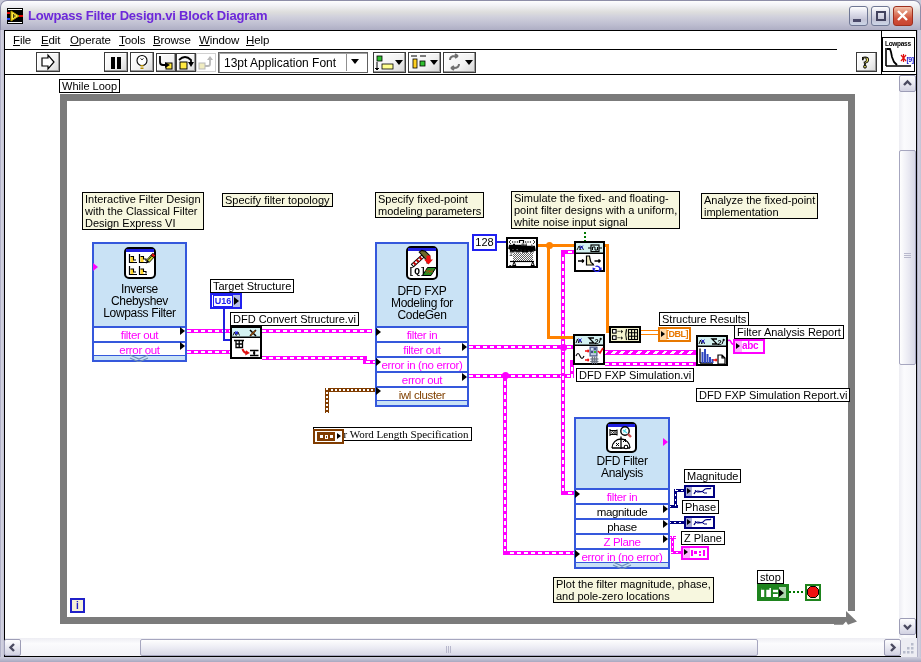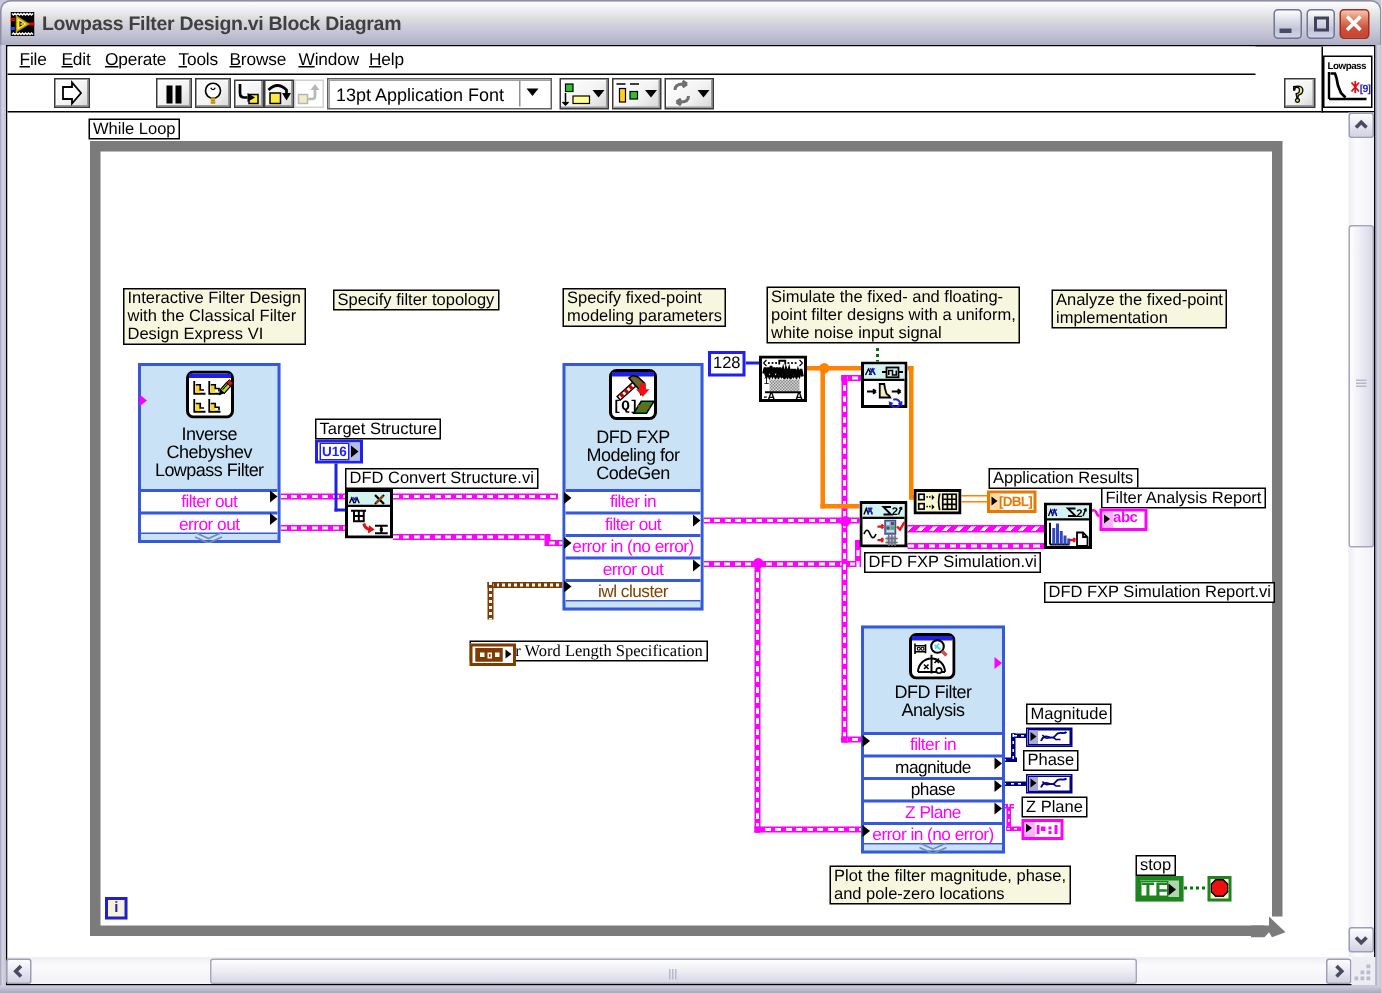--- a/index.html
+++ b/index.html
@@ -3,21 +3,21 @@
 <style>
 html,body{margin:0;padding:0;}
 body{width:921px;height:662px;overflow:hidden;font-family:"Liberation Sans",sans-serif;background:#c8c8d8;}
 *{box-sizing:border-box;}
 .abs{position:absolute;}
 #win{position:absolute;left:0;top:0;width:921px;height:662px;}
 
 #titlebar{position:absolute;left:0;top:0;width:921px;height:30px;
  background:linear-gradient(180deg,#fdfdfe 0%,#f2f2f7 14%,#dededd 38%,#d0d0dc 55%,#c0c0d2 78%,#aeaec4 100%);
  border-radius:7px 7px 0 0;border-top:1px solid #8d8da8;border-left:1px solid #8d8da8;border-right:1px solid #8d8da8;}
-#titletext{position:absolute;left:28px;top:8px;font-size:13px;font-weight:bold;color:#404040;letter-spacing:-0.2px;}
+#titletext{position:absolute;left:28px;top:8px;font-size:13px;font-weight:bold;color:#6d28d9;letter-spacing:-0.2px;}
 .capbtn{position:absolute;top:6px;width:19px;height:20px;border-radius:3px;border:1px solid #6f7794;
  background:linear-gradient(180deg,#fefefe 0%,#e3e3ee 30%,#c3c3d6 70%,#cdd6e8 100%);}
 #closebtn{background:linear-gradient(180deg,#f4c5af 0%,#e08a70 30%,#d0503a 65%,#c84430 100%);border:1px solid #9e2f1e;}
 .sideborder{position:absolute;background:linear-gradient(90deg,#a2a2bc,#d4d4e2 40%,#c2c2d4);width:4px;top:30px;height:628px;}
 #bottomborder{position:absolute;left:0;top:657px;width:921px;height:5px;background:linear-gradient(180deg,#d0d0de,#a8a8c0);}
 #client{position:absolute;left:4px;top:30px;width:913px;height:627px;background:#fff;border:1px solid #000;}
 #menubar{position:absolute;left:5px;top:31px;width:832px;height:19px;background:#fff;border-bottom:1px solid #000;font-size:11.5px;letter-spacing:-0.1px;color:#000;}
 #menubar span{position:absolute;top:3px;}
 #toolbar{position:absolute;left:5px;top:50px;width:911px;height:25px;background:#fff;border-bottom:1px solid #000;}
 .tbtn{position:absolute;border:1px solid #3a3a3a;background:linear-gradient(135deg,#ffffff 0%,#f2f2f2 60%,#d6d6d6 100%);box-shadow:inset -1px -1px 0 #9a9a9a,inset 1px 1px 0 #ffffff;}
@@ -177,21 +177,21 @@
   <div class="abs" style="left:210px;top:293px;width:32px;height:16px;border:2px solid #2020f0;background:#fff;">
     <div class="abs" style="left:13px;top:0;width:15px;height:12px;background:#b4bce8;"></div>
     <div class="abs" style="left:1px;top:0px;width:20px;height:12px;border:1px solid #2020f0;background:#fff;font-size:9px;font-weight:bold;color:#2020f0;text-align:center;line-height:11px;">U16</div>
     <div class="arr-r" style="left:22px;top:2px;border-left-width:5px;border-top-width:4px;border-bottom-width:4px;"></div>
   </div>
   <div class="abs" style="left:472px;top:234px;width:25px;height:17px;border:2px solid #2020f0;background:#fff;font-size:11px;color:#000;text-align:center;line-height:13px;">128</div>
 
   <div class="wlabel" style="left:210px;top:279px;">Target Structure</div>
   <div class="wlabel" style="left:230px;top:312px;">DFD Convert Structure.vi</div>
   <div class="wlabel" style="left:313px;top:427px;font-family:Liberation Serif, serif;">Integer Word Length Specification</div>
-  <div class="wlabel" style="left:659px;top:312px;">Application Results</div>
+  <div class="wlabel" style="left:659px;top:312px;">Structure Results</div>
   <div class="wlabel" style="left:734px;top:325px;">Filter Analysis Report</div>
   <div class="wlabel" style="left:576px;top:368px;">DFD FXP Simulation.vi</div>
   <div class="wlabel" style="left:696px;top:388px;">DFD FXP Simulation Report.vi</div>
   <div class="wlabel" style="left:684px;top:469px;">Magnitude</div>
   <div class="wlabel" style="left:682px;top:500px;">Phase</div>
   <div class="wlabel" style="left:681px;top:531px;">Z Plane</div>
   <div class="wlabel" style="left:757px;top:570px;">stop</div>
 
   <svg id="icon-conv" class="abs" style="left:230px;top:326px;" width="32" height="33">
    <rect x="1" y="1" width="30" height="31" fill="#fff" stroke="#000" stroke-width="2"></rect>

